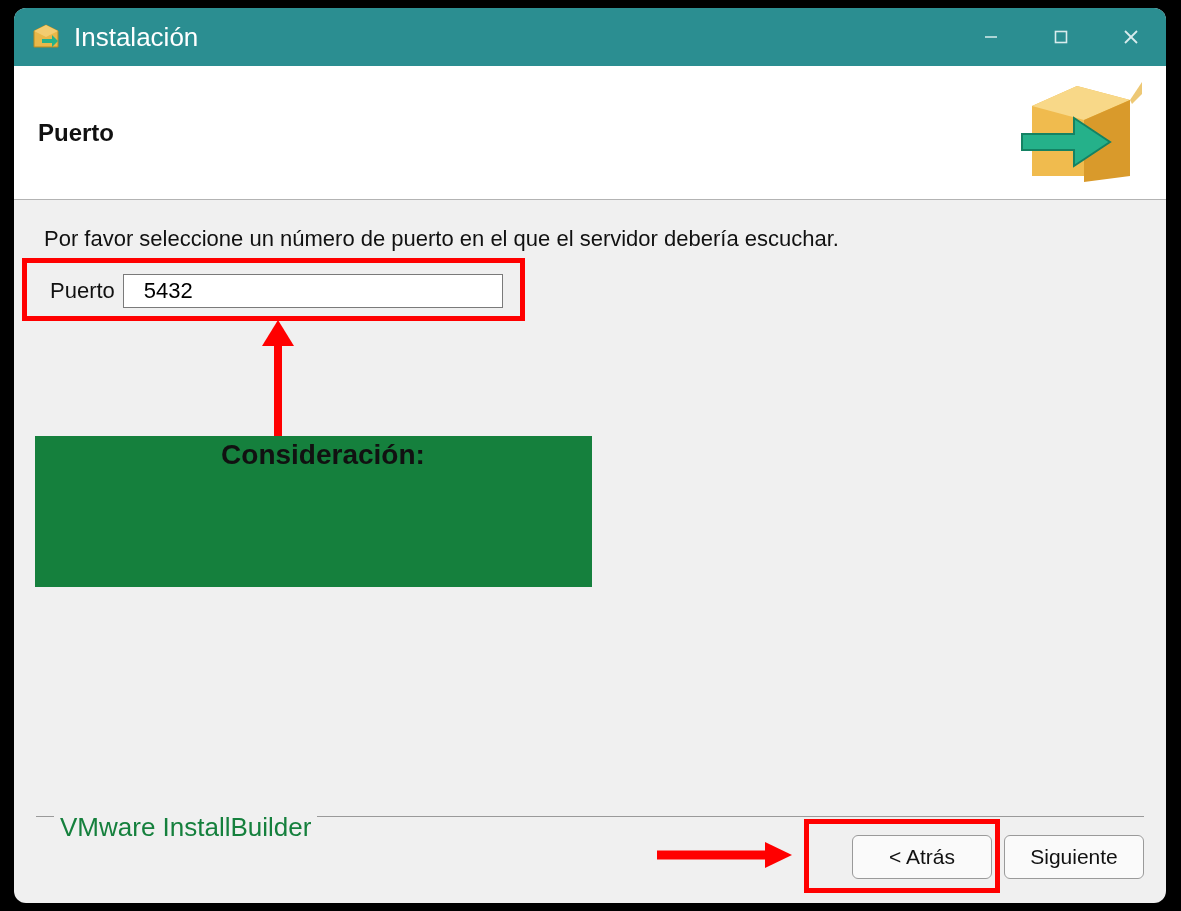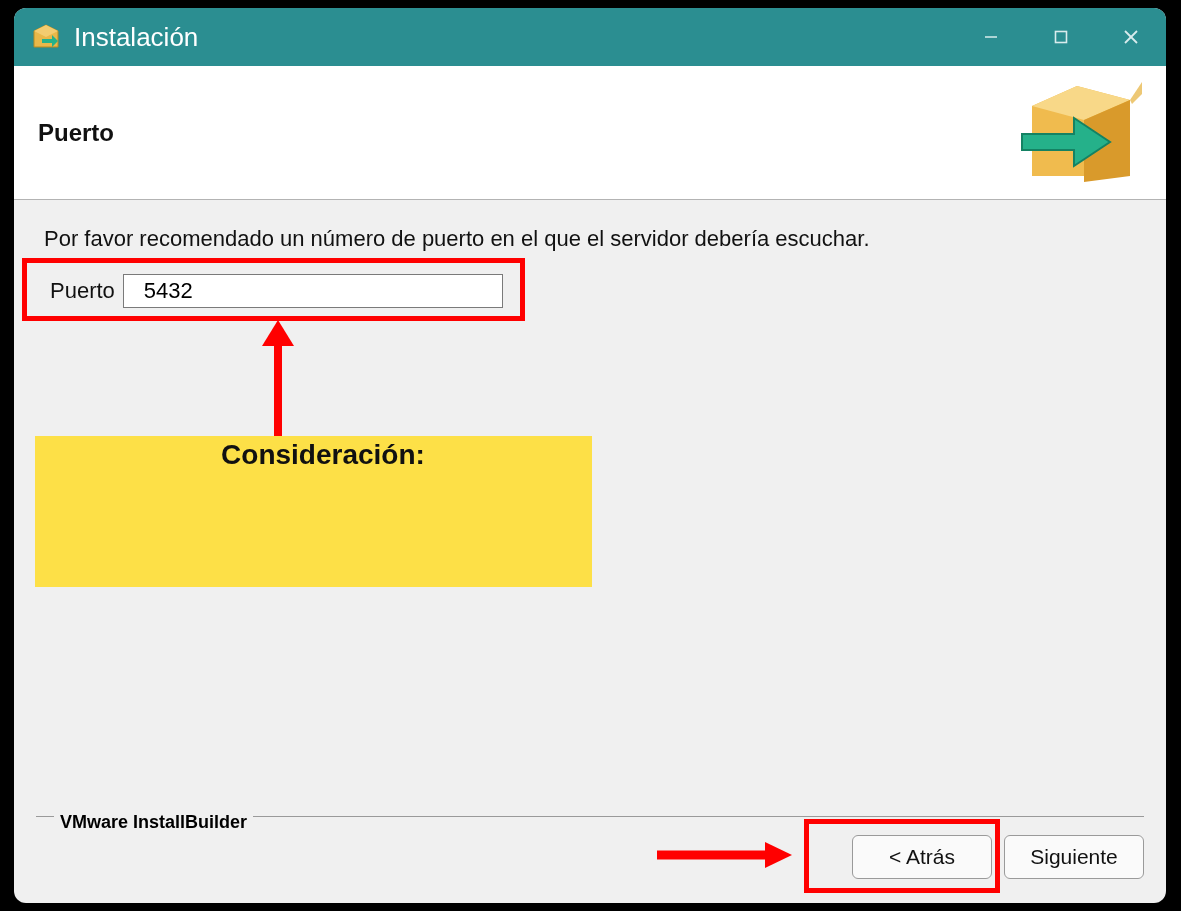--- a/index.html
+++ b/index.html
@@ -104,21 +104,21 @@
     .ann-arrow-up {
       position: absolute;
       left: 258px; top: 320px;
       width: 40px; height: 120px;
       pointer-events: none;
     }
     .callout {
       position: absolute;
       left: 35px; top: 436px;
       width: 557px; height: 151px;
-      background: #fde047;
+      background: #15803d;
       display: flex; flex-direction: column;
       align-items: center; justify-content: flex-start;
       font-size: 28px;
       color: #111;
       line-height: 1.35;
       text-align: center;
       padding-left: 19px;
     }
     .callout .c-title { font-weight: 700; }
 
@@ -131,23 +131,22 @@
       position: relative;
       height: 1px;
       background: #9a9a9a;
       margin-bottom: 18px;
     }
     .footer-brand {
       position: absolute;
       left: 18px; top: -4px;
       background: #f0f0f0;
       padding: 0 6px;
-      font-size: 18px;
-      color: #000000;
-      font-weight: bold;
+      font-size: 26px;
+      color: #15803d;
     }
     .btn-row {
       display: flex;
       justify-content: flex-end;
       gap: 12px;
     }
     .btn {
       min-width: 140px;
       height: 44px;
       border: 1px solid #9a9a9a;
@@ -215,21 +214,21 @@
         <polygon points="20,30 65,10 118,24 118,100 20,100" fill="#f0bb4e"></polygon>
         <polygon points="20,30 65,10 118,24 72,44" fill="#f8d888"></polygon>
         <polygon points="72,44 118,24 118,100 72,106" fill="#d99a2b"></polygon>
         <polygon points="118,24 130,6 130,18 120,28" fill="#edc875"></polygon>
         <polygon points="10,58 62,58 62,42 98,66 62,90 62,74 10,74" fill="#25b18a" stroke="#148263" stroke-width="2"></polygon>
       </svg>
     </div>
   </div>
 
   <div class="body">
-    <div class="instruction">Por favor recomendado un número de puerto en el que el servidor debería escuchar.</div>
+    <div class="instruction">Por favor seleccione un número de puerto en el que el servidor debería escuchar.</div>
     <div class="port-row">
       <span class="port-label">Puerto</span>
       <input class="port-input" type="text" value="5432" style="">
     </div>
   </div>
 
   <div class="footer">
     <div class="footer-line">
       <span class="footer-brand">VMware InstallBuilder</span>
     </div>

